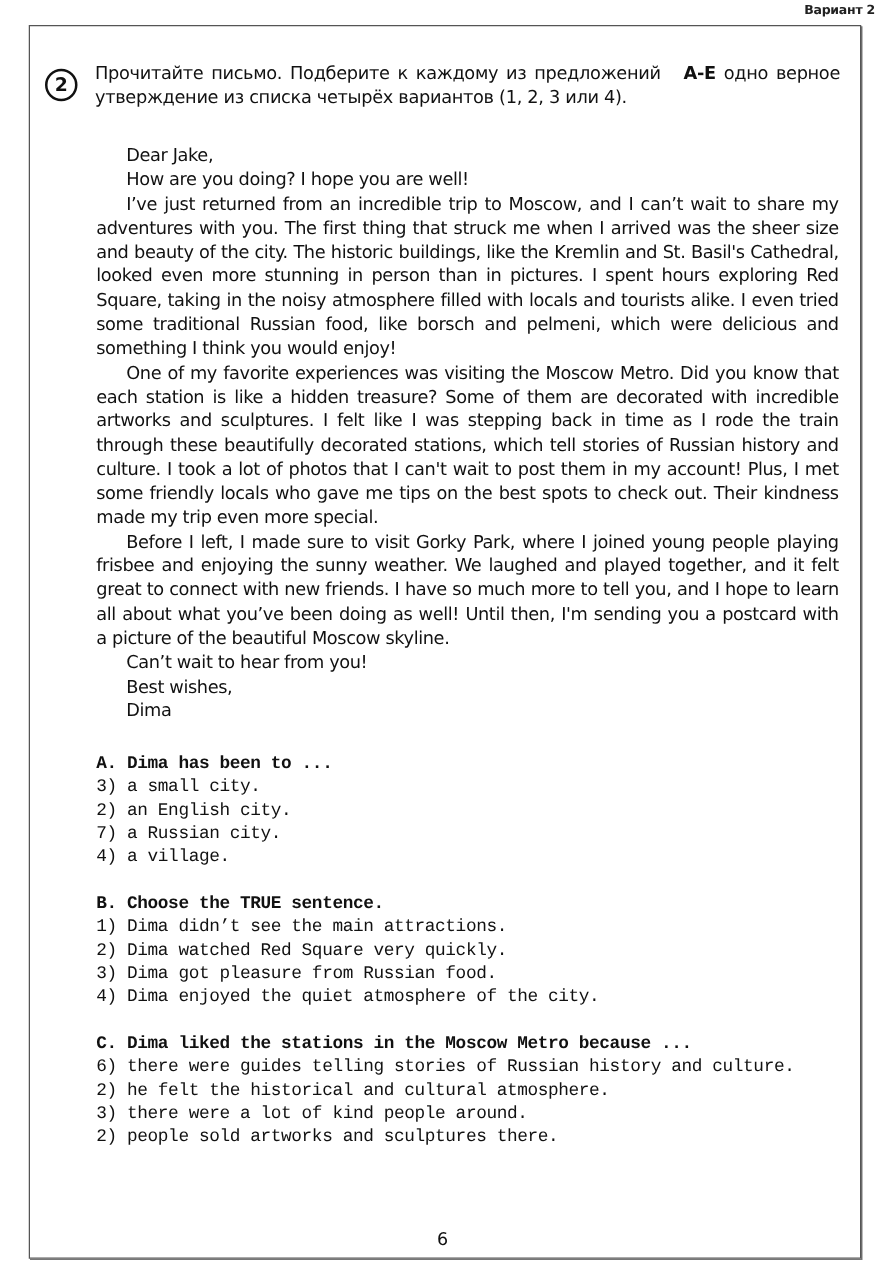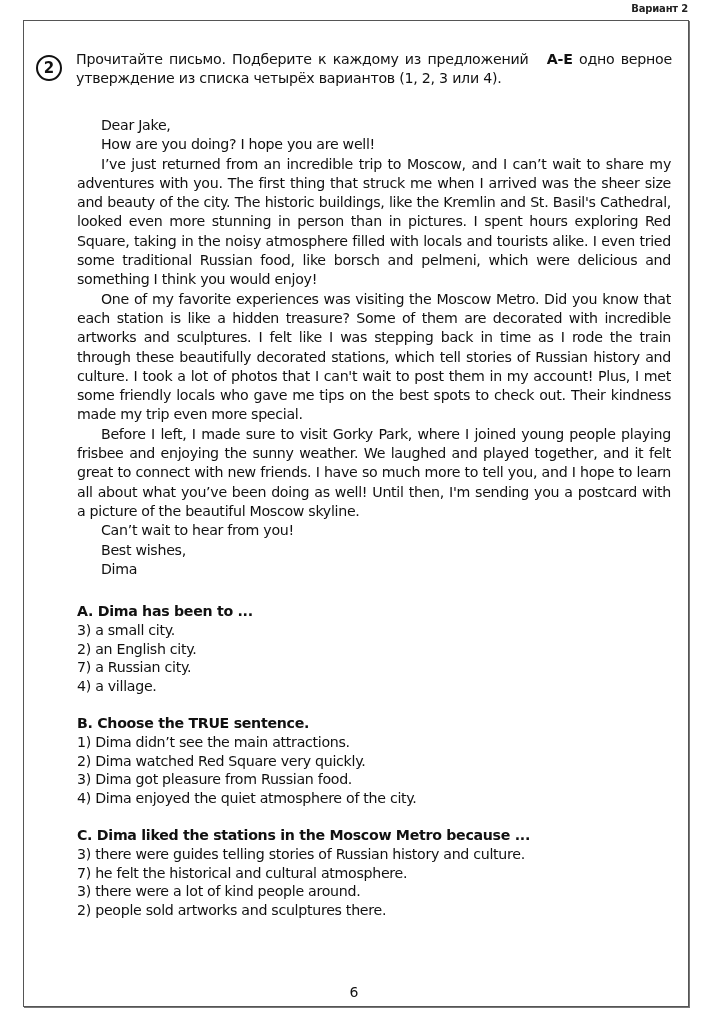--- a/index.html
+++ b/index.html
@@ -11,21 +11,21 @@
       width: 708px;
       height: 1024px;
       position: relative;
       overflow: hidden;
       font-family: "DejaVu Sans", sans-serif;
       color: #111111;
     }
     .variant-label {
       position: absolute;
       top: 3px;
-      right: 20px;
+      right: 8px;
       font-size: 10px;
       font-weight: bold;
       font-family: "DejaVu Sans", sans-serif;
       color: #222;
       letter-spacing: -0.2px;
     }
     .frame {
       position: absolute;
       left: 23px;
       top: 20px;
@@ -78,20 +78,21 @@
       text-indent: 24px;
     }
     .questions {
       position: absolute;
       left: 77px;
       top: 602px;
       width: 594px;
       font-size: 14.2px;
       line-height: 18.8px;
       letter-spacing: -0.3px;
+      font-family: Liberation Mono, monospace;
     }
     .question {
       margin-bottom: 18px;
     }
     .question-title {
       font-weight: bold;
     }
     .option {
       display: block;
     }
@@ -137,20 +138,20 @@
   </div>
   <div class="question">
     <div class="question-title">B. Choose the TRUE sentence.</div>
     <span class="option">1) Dima didn’t see the main attractions.</span>
     <span class="option">2) Dima watched Red Square very quickly.</span>
     <span class="option">3) Dima got pleasure from Russian food.</span>
     <span class="option">4) Dima enjoyed the quiet atmosphere of the city.</span>
   </div>
   <div class="question">
     <div class="question-title">C.  Dima liked the stations in the Moscow Metro because ...</div>
-    <span class="option">3) there were guides telling stories of Russian history and culture.</span>
-    <span class="option">7) he felt the historical and cultural atmosphere.</span>
+    <span class="option">6) there were guides telling stories of Russian history and culture.</span>
+    <span class="option">2) he felt the historical and cultural atmosphere.</span>
     <span class="option">3) there were a lot of kind people around.</span>
     <span class="option">2) people sold artworks and sculptures there.</span>
   </div>
 </div>
 
 <div class="page-number">6</div>
 
 </body></html>

